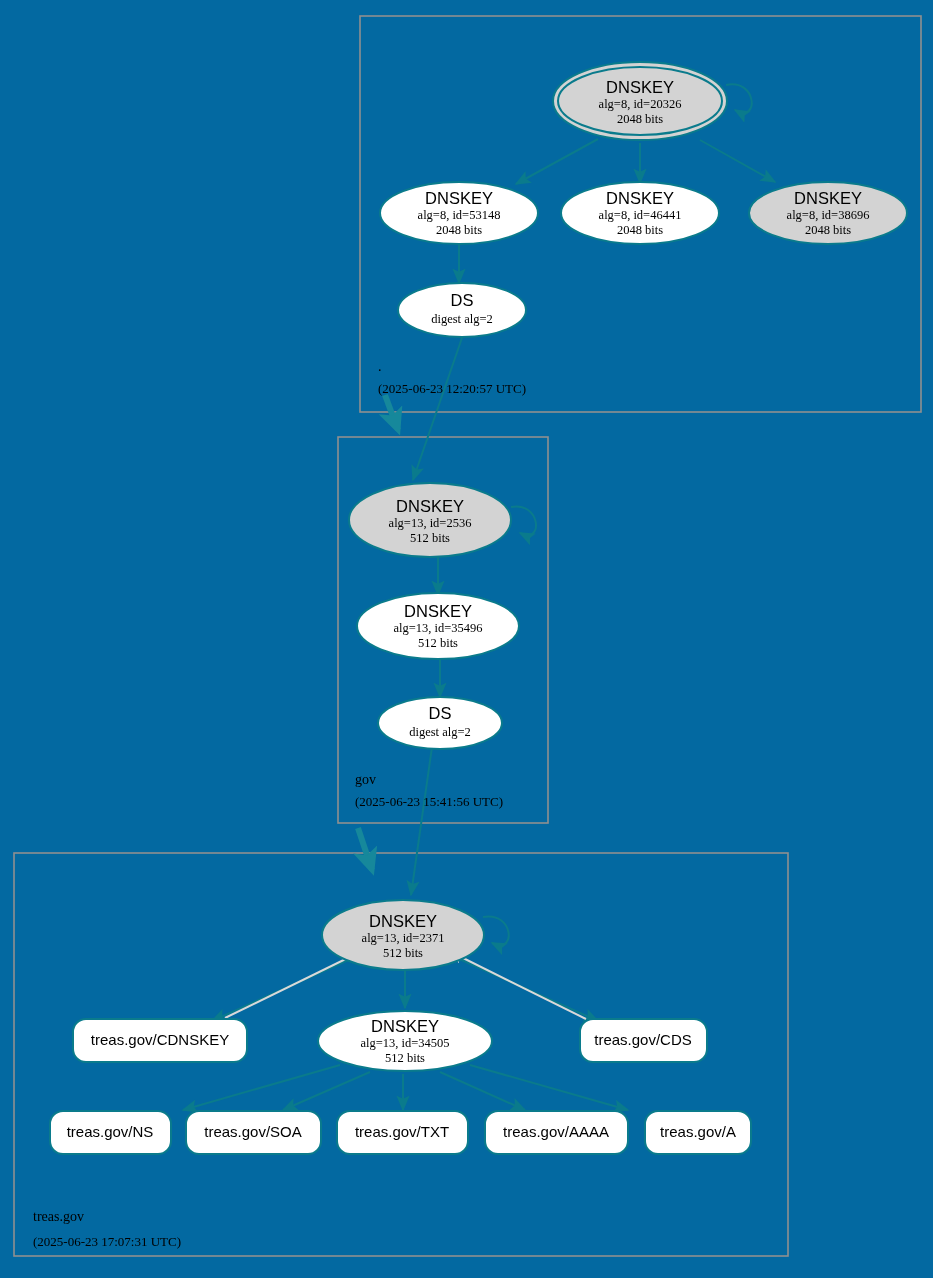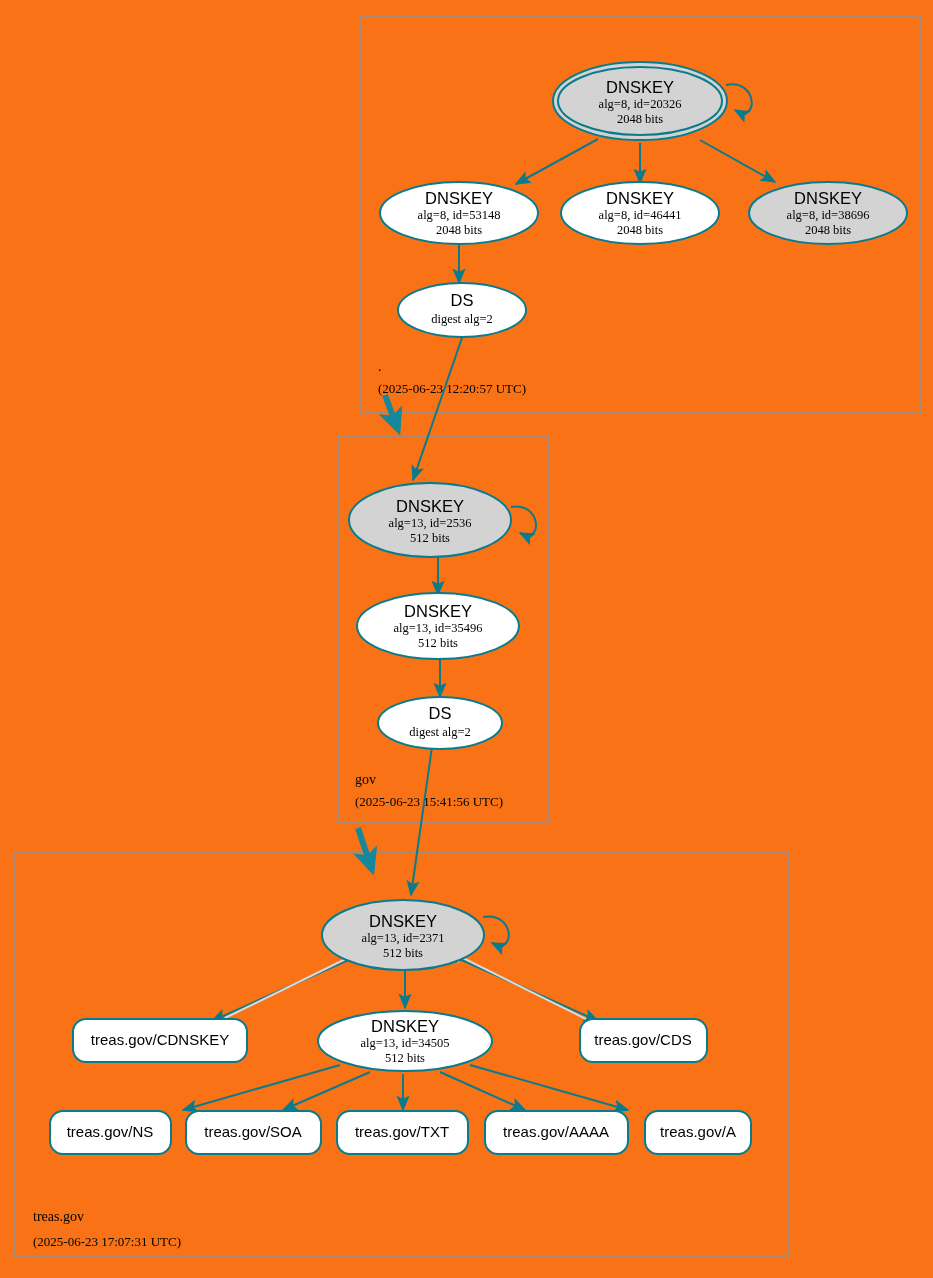--- a/index.html
+++ b/index.html
@@ -4,21 +4,21 @@
 <style>
   html, body {
     margin: 0;
     padding: 0;
     background: #ffffff;
   }
   #canvas {
     position: relative;
     width: 933px;
     height: 1278px;
-    background: #f97316;
+    background: #0369a1;
     font-family: "Liberation Sans", sans-serif;
     overflow: hidden;
   }
   svg#graph {
     position: absolute;
     left: 0;
     top: 0;
     width: 933px;
     height: 1278px;
   }

